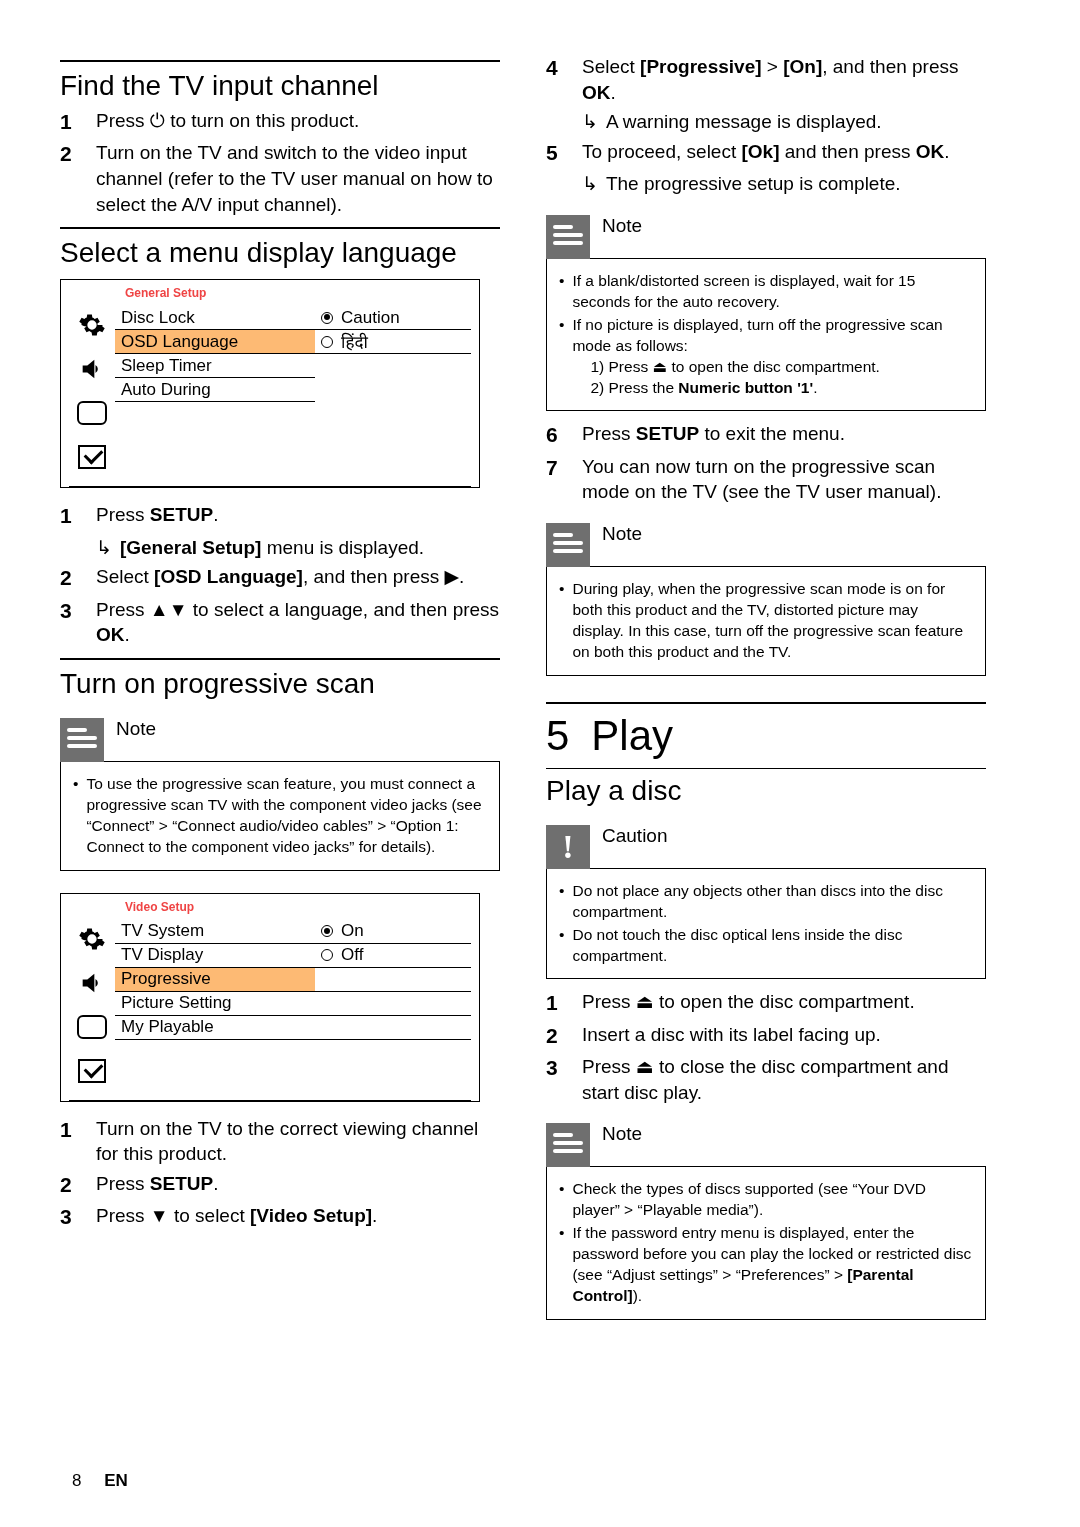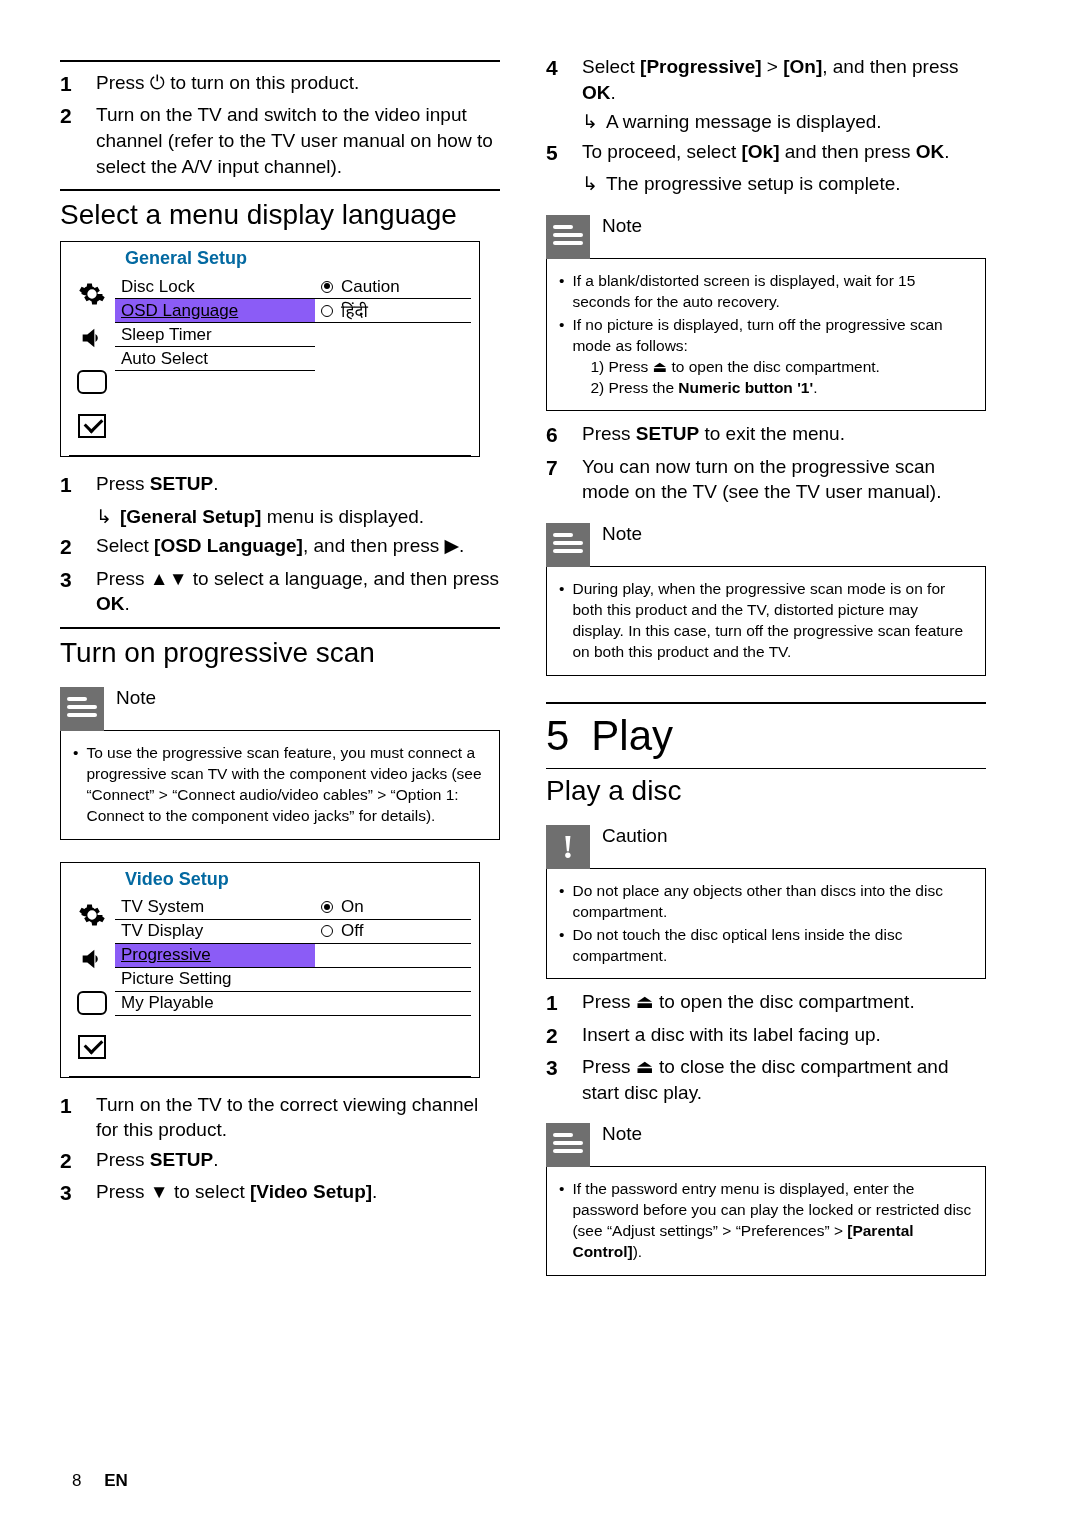--- a/index.html
+++ b/index.html
@@ -113,22 +113,22 @@
 
   
   .menu {
     border: 1.5px solid #000;
     margin: 10px 0 6px;
     width: 420px;
   }
   .menu .title {
     padding: 6px 8px 6px 64px;
     font-weight: 700;
-    font-size: 18px;
-    color: #0369a1;
+    font-size: 12px;
+    color: #ef4444;
   }
   .menu .columns-row {
     display: flex;
     padding: 0 8px 8px 8px;
     gap: 0;
   }
   .menu .iconcol {
     width: 46px;
     display: flex;
     flex-direction: column;
@@ -146,21 +146,21 @@
     flex: 1;
   }
   .menu .row {
     height: 24px;
     border-bottom: 1px solid #000;
     display: flex; align-items: center;
     font-size: 17px;
     padding: 0 6px;
     text-align: center;
   }
-  .menu .row.sel { background: #8b5cf6; text-decoration: underline; }
+  .menu .row.sel { background: #fdba74; }
   .menu .valcol .row { gap: 8px; }
   .menu .valcol .row .radio {
     width: 12px; height: 12px; border: 1.5px solid #000; border-radius: 50%;
     display: inline-block;
   }
   .menu .valcol .row .radio.on::after {
     content: ""; display: block; width: 6px; height: 6px; background: #000; border-radius: 50%;
     margin: 1.5px;
   }
 
@@ -187,20 +187,21 @@
   .footer .lang { font-weight: 700; }
 </style>
 </head>
 <body>
 
 <div class="columns">
 
   <div class="col">
 
     <div class="rule"></div>
+    <h2 class="section">Find the TV input channel</h2>
 
     <ol class="steps">
       <li>
           <span class="num">1</span>
           <span class="body">Press ⏻ to turn on this product.</span>
         </li>
       <li>
           <span class="num">2</span>
           <span class="body">Turn on the TV and switch to the video input channel (refer to the TV user manual on how to select the A/V input channel).</span>
         </li>
@@ -227,21 +228,21 @@
               <div class="ico-box"></div>
             </div>
           <div class="cell">
               <div class="ico-check"></div>
             </div>
         </div>
         <div class="listcol">
           <div class="row">Disc Lock</div>
           <div class="row sel">OSD Language</div>
           <div class="row">Sleep Timer</div>
-          <div class="row">Auto Select</div>
+          <div class="row">Auto During</div>
         </div>
         <div class="valcol">
           <div class="row">
               <span class="radio on"></span>
               <span>Caution</span>
             </div>
           <div class="row">
               <span class="radio"></span>
               <span>हिंदी</span>
             </div>
@@ -520,20 +521,23 @@
                   <line x1="4" y1="14" x2="30" y2="14"></line>
                   <line x1="4" y1="22" x2="30" y2="22"></line>
                 </g>
               </svg></span>
         </span>
         <span class="label">Note</span>
       </div>
       <div class="body">
         <ul>
           <li>
+              <span>Check the types of discs supported (see “Your DVD player” &gt; “Playable media”).</span>
+            </li>
+          <li>
               <span>
             <span>If the password entry menu is displayed, enter the password before you can play the locked or restricted disc (see “Adjust settings” &gt; “Preferences” &gt; </span><span class="bold">[Parental Control]</span><span>).</span>
           </span>
             </li>
         </ul>
       </div>
     </div>
 
   </div>
 </div>

